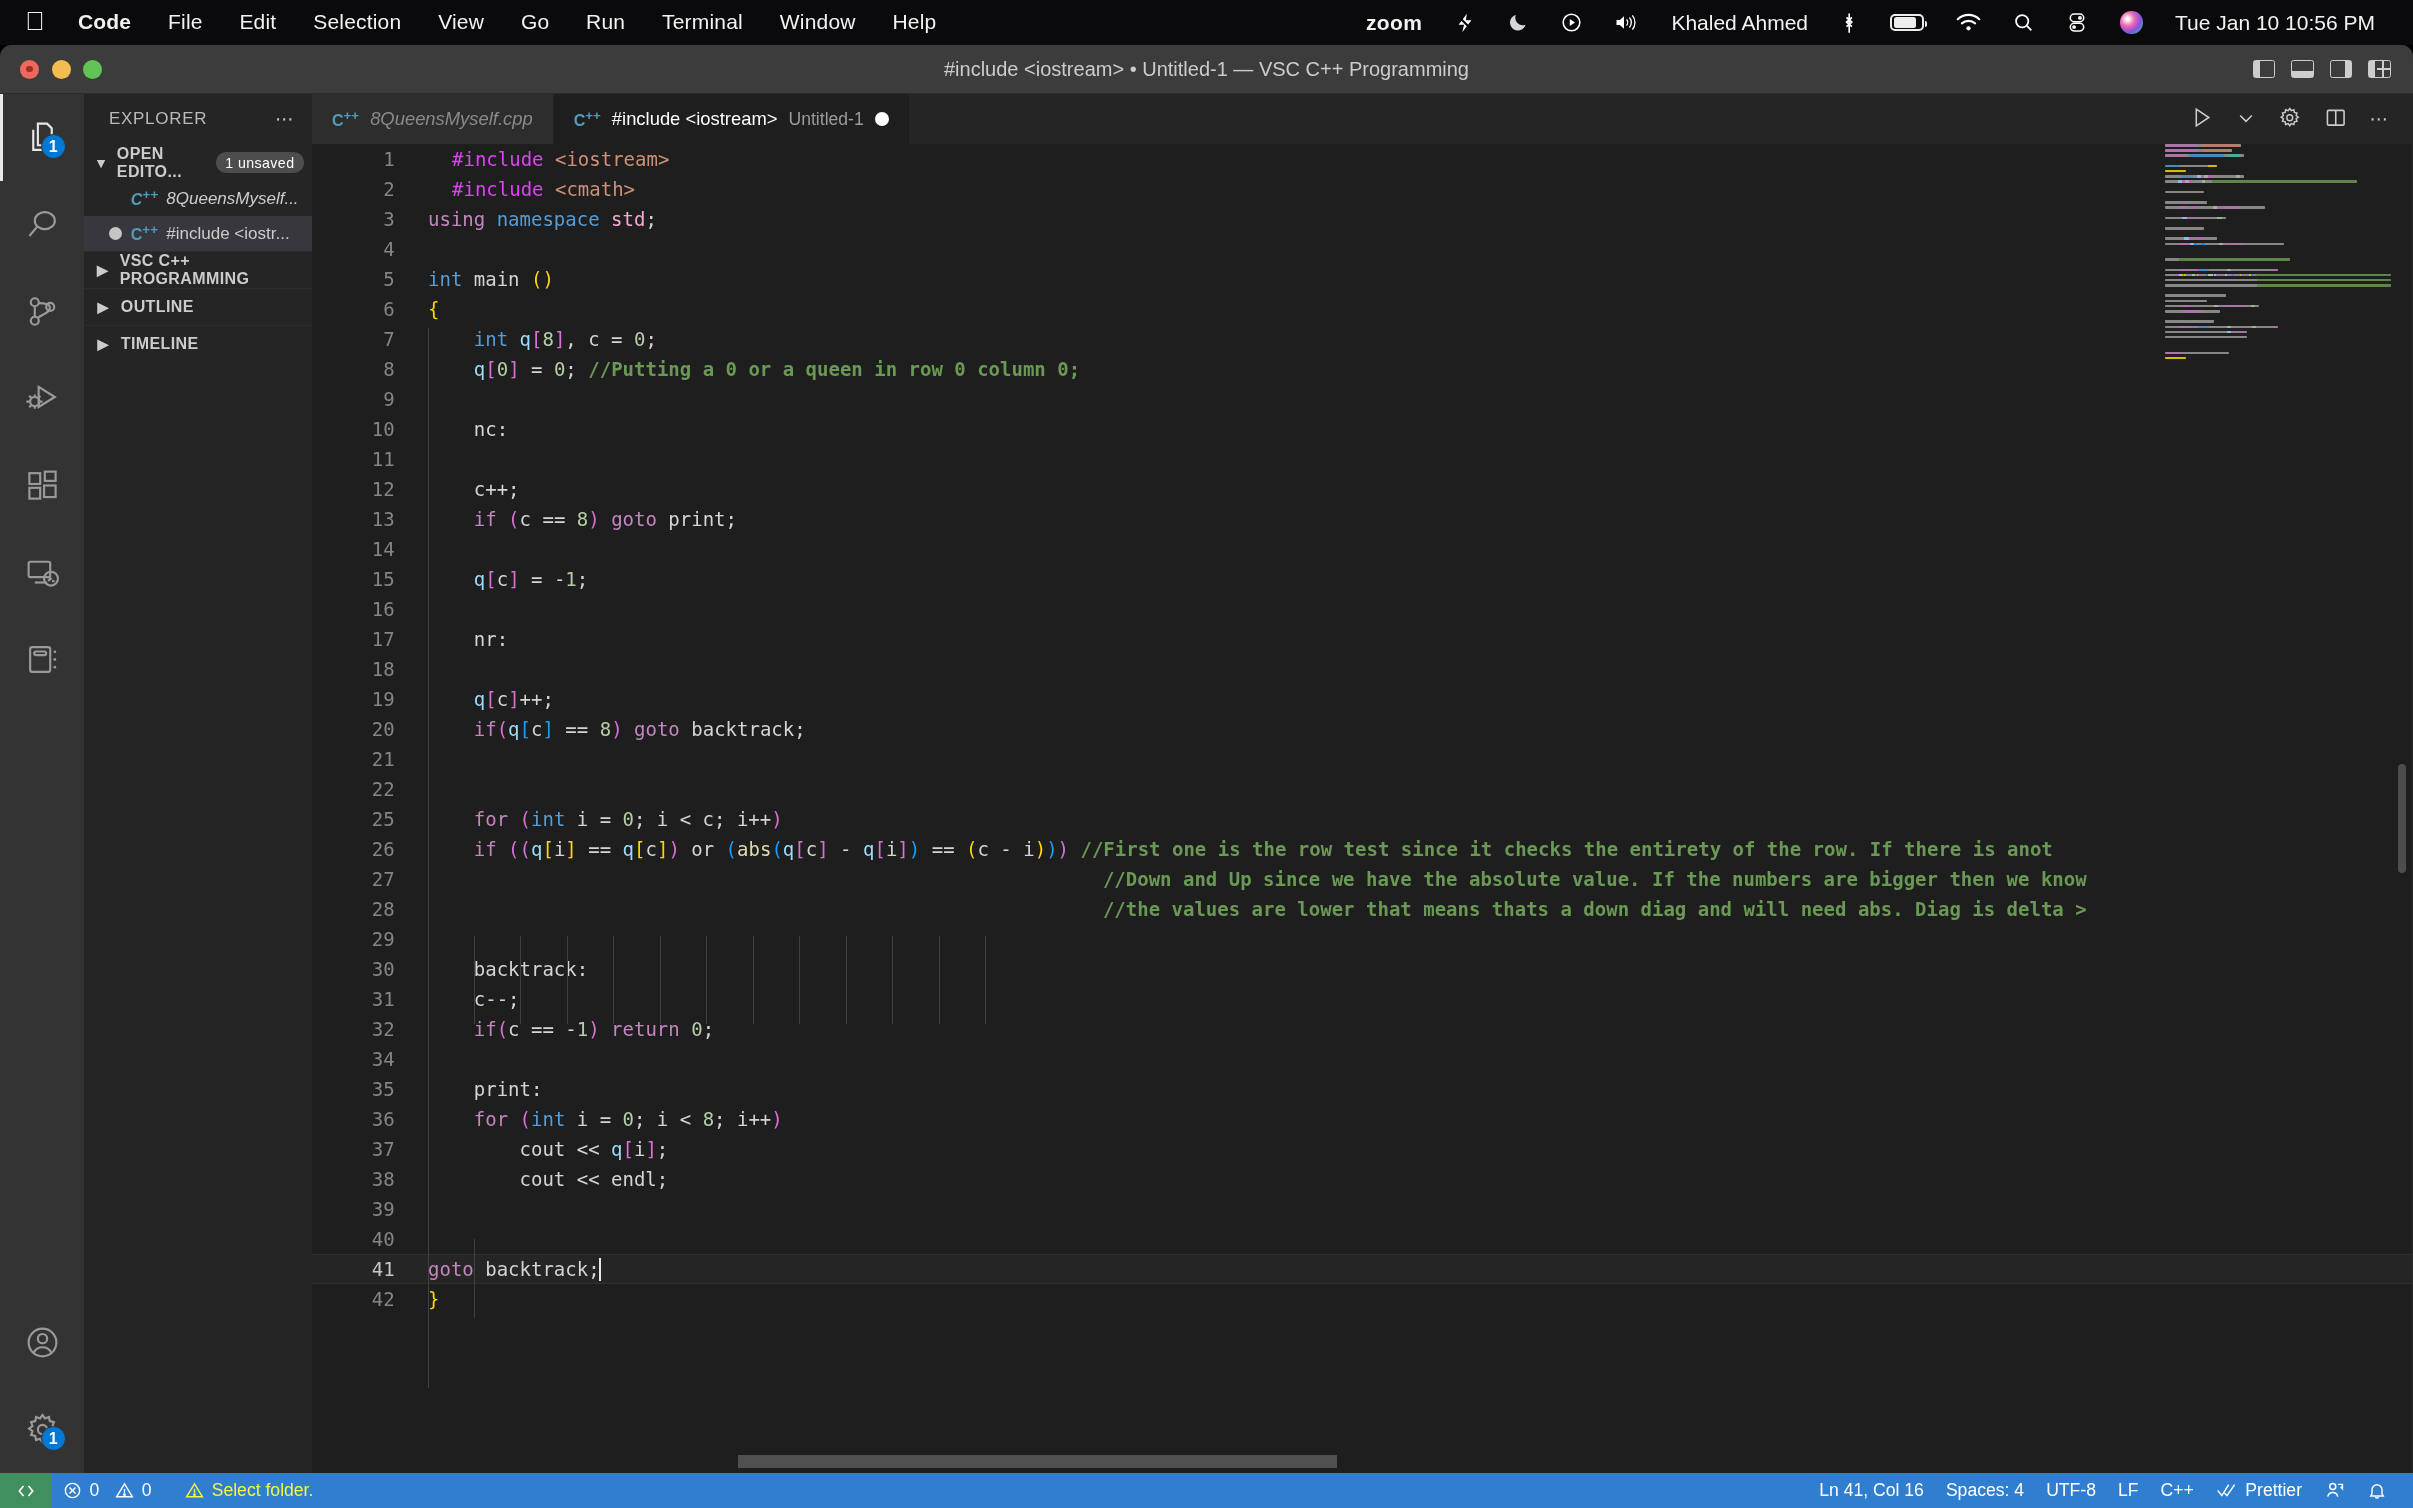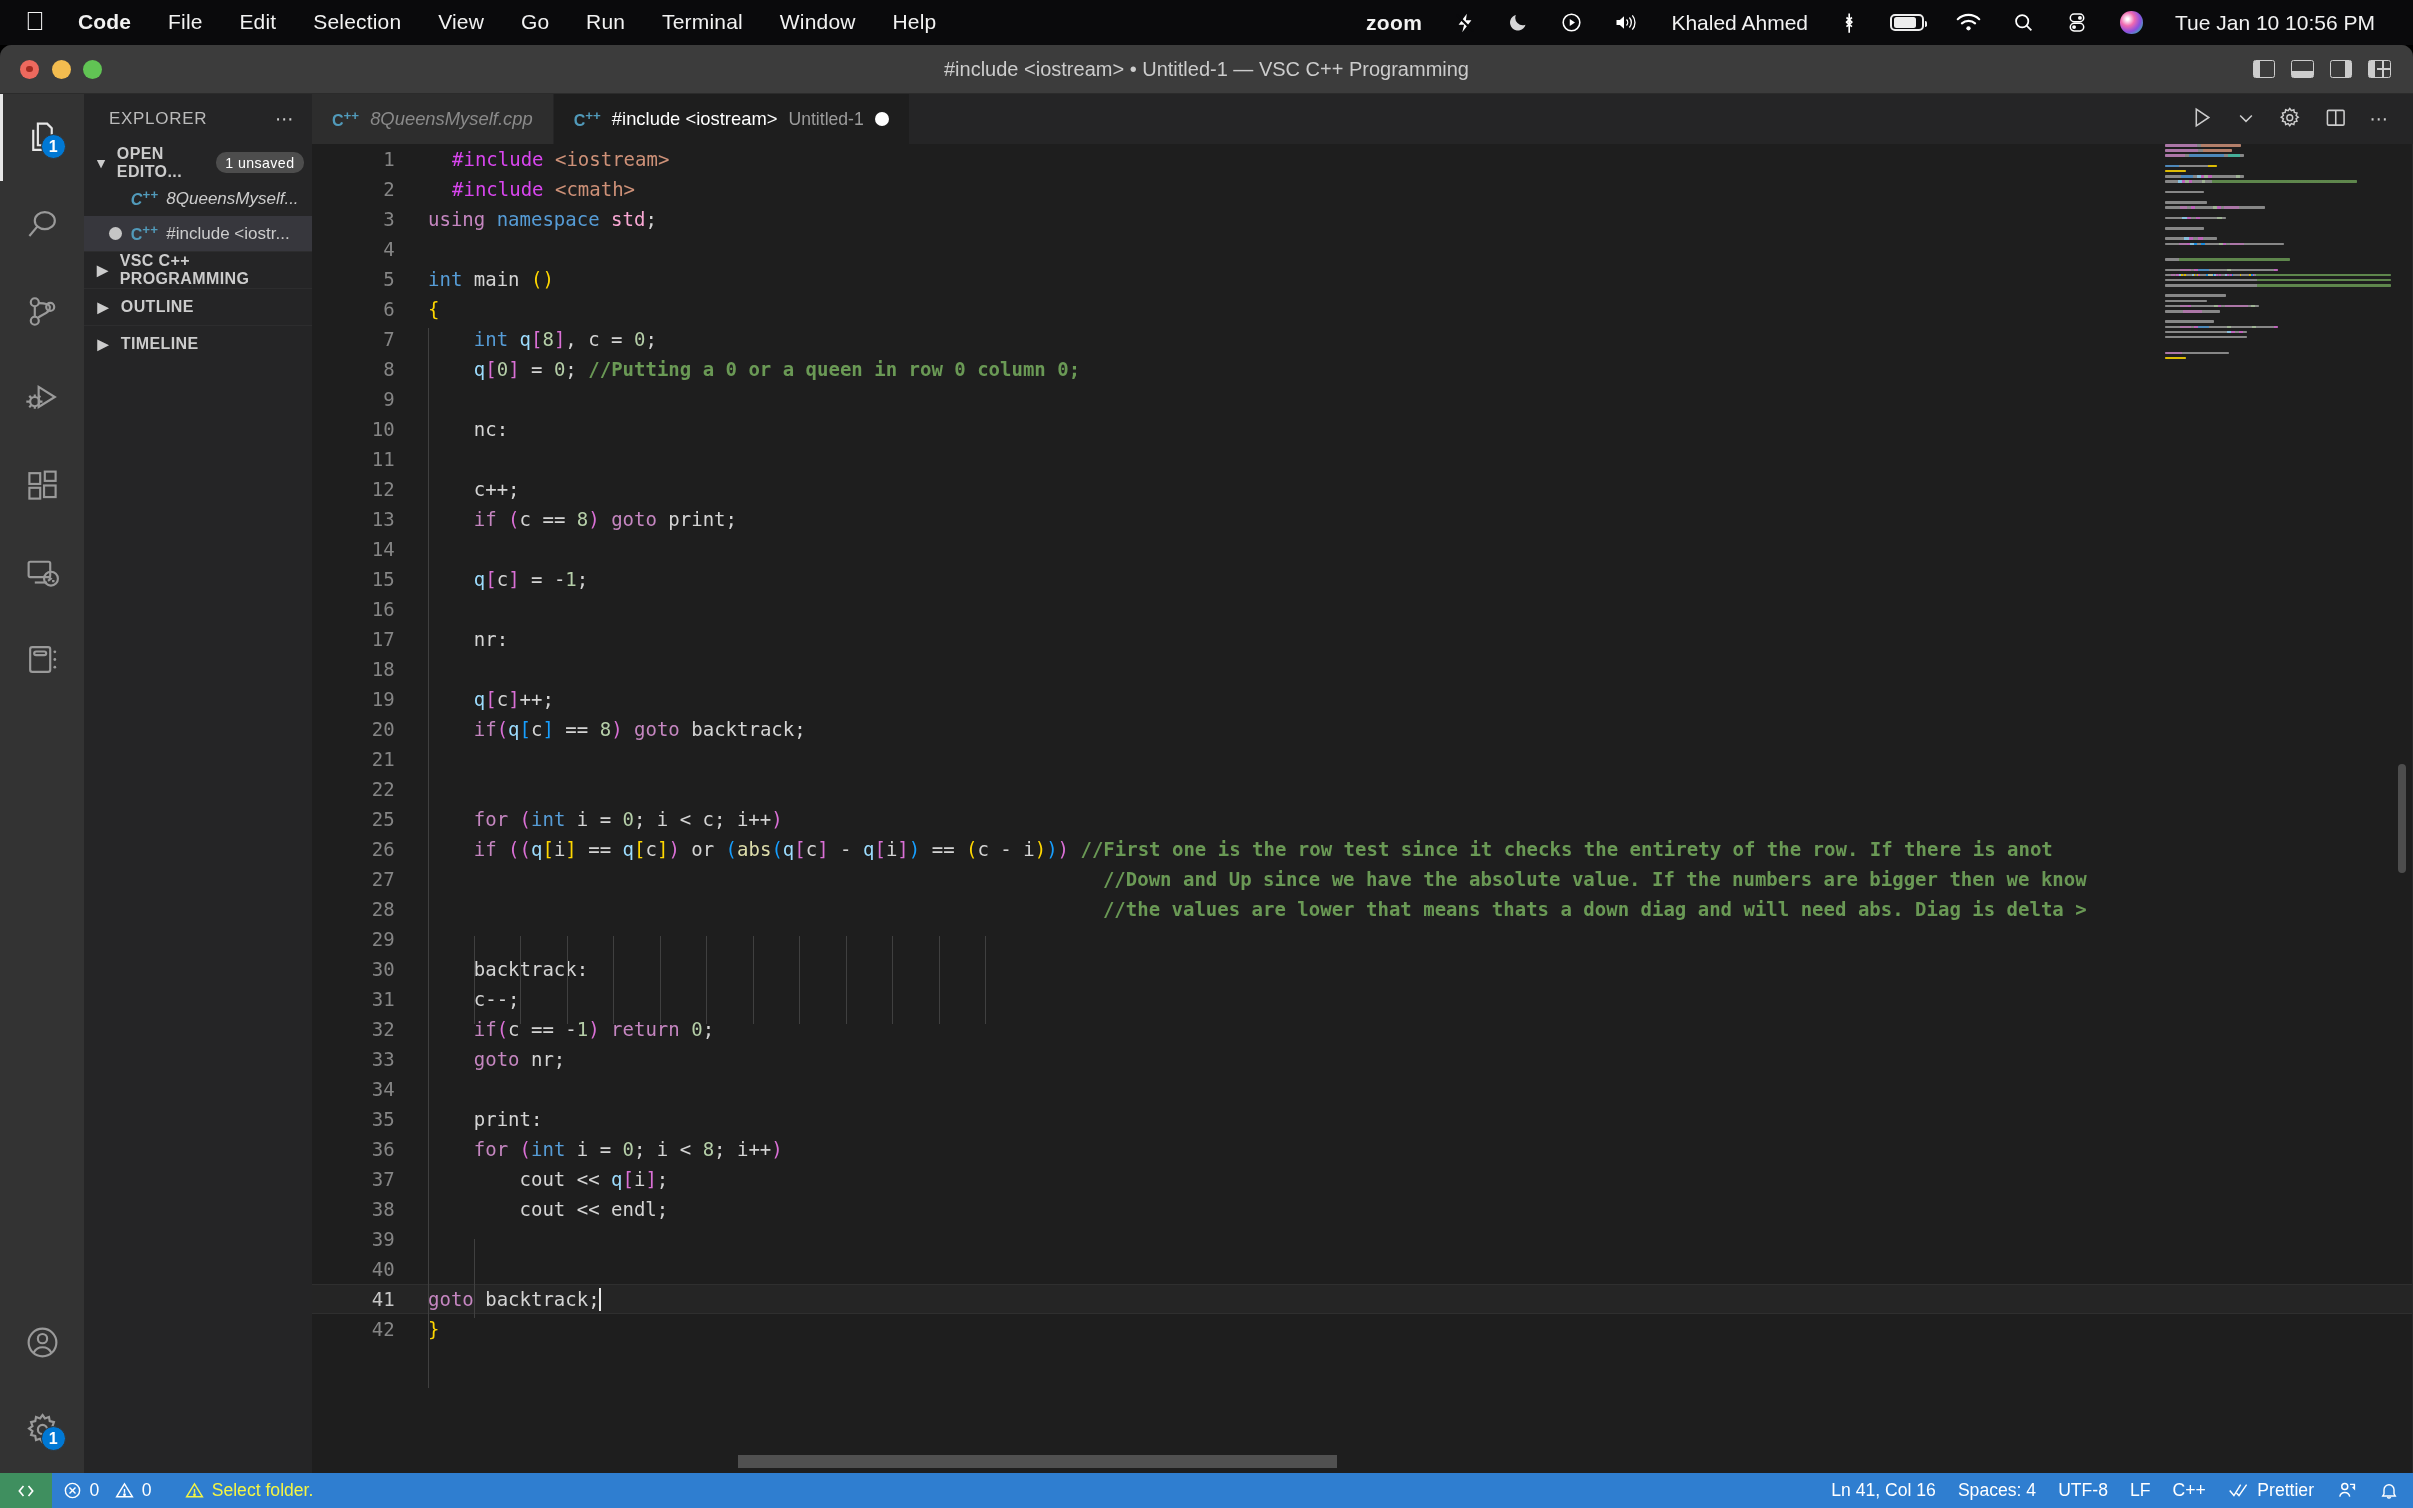--- a/index.html
+++ b/index.html
@@ -206,21 +206,21 @@
   
   #statusbar {
     height: 35px; background: #2f7ed0; display:flex; align-items:center;
     color:#ffffff; font-size: 17.6px; position: relative;
   }
   .remote {
     background:#3f8f5f; height:35px; display:flex; align-items:center;
     padding: 0 15px; color:#fff;
   }
   .sb-item { padding: 0 11px; display:flex; align-items:center; gap:7.5px; white-space: nowrap; }
-  .sb-right { margin-left:auto; display:flex; align-items:center; padding-right: 3px; }
+  .sb-right { margin-left:auto; display:flex; align-items:center; padding-right: 15px; }
   .warn-yellow { color:#f5f543; }
   .sb-icon { display:inline-flex; align-items:center; }
 </style>
 </head>
 <body>
 
 <div id="macbar">
   <div class="mb-left">
     <span class="apple-logo"></span>
     <span class="mb-item bold">Code</span>
@@ -503,21 +503,20 @@
             <div class="code-row"><span class="lnum">21</span><span class="ltext"></span></div>
             <div class="code-row"><span class="lnum">22</span><span class="ltext"></span></div>
             <div class="code-row"><span class="lnum">25</span><span class="ltext"><span class="t-plain">    </span><span class="t-kw">for</span><span class="t-plain"> </span><span class="t-b2">(</span><span class="t-type">int</span><span class="t-plain"> i = </span><span class="t-num">0</span><span class="t-plain">; i &lt; c; i++</span><span class="t-b2">)</span></span></div>
             <div class="code-row"><span class="lnum">26</span><span class="ltext"><span class="t-plain">    </span><span class="t-kw">if</span><span class="t-plain"> </span><span class="t-b2">((</span><span class="t-var">q</span><span class="t-b1">[</span><span class="t-plain">i</span><span class="t-b1">]</span><span class="t-plain"> == </span><span class="t-var">q</span><span class="t-b1">[</span><span class="t-plain">c</span><span class="t-b1">]</span><span class="t-b2">)</span><span class="t-plain"> or </span><span class="t-b3">(</span><span class="t-fn">abs</span><span class="t-b3">(</span><span class="t-var">q</span><span class="t-b2">[</span><span class="t-plain">c</span><span class="t-b2">]</span><span class="t-plain"> - </span><span class="t-var">q</span><span class="t-b2">[</span><span class="t-plain">i</span><span class="t-b2">]</span><span class="t-b3">)</span><span class="t-plain"> == </span><span class="t-b1">(</span><span class="t-plain">c - i</span><span class="t-b1">)</span><span class="t-b3">)</span><span class="t-b2">)</span><span class="t-plain"> </span><span class="t-cmt">//First one is the row test since it checks the entirety of the row. If there is anot</span></span></div>
             <div class="code-row"><span class="lnum">27</span><span class="ltext"><span class="t-plain">                                                           </span><span class="t-cmt">//Down and Up since we have the absolute value. If the numbers are bigger then we know</span></span></div>
             <div class="code-row"><span class="lnum">28</span><span class="ltext"><span class="t-plain">                                                           </span><span class="t-cmt">//the values are lower that means thats a down diag and will need abs. Diag is delta &gt;</span></span></div>
             <div class="code-row"><span class="lnum">29</span><span class="ltext"></span></div>
             <div class="code-row"><span class="lnum">30</span><span class="ltext"><span class="t-plain">    backtrack:</span></span></div>
             <div class="code-row"><span class="lnum">31</span><span class="ltext"><span class="t-plain">    c--;</span></span></div>
             <div class="code-row"><span class="lnum">32</span><span class="ltext"><span class="t-plain">    </span><span class="t-kw">if</span><span class="t-b2">(</span><span class="t-plain">c == -</span><span class="t-num">1</span><span class="t-b2">)</span><span class="t-plain"> </span><span class="t-kw">return</span><span class="t-plain"> </span><span class="t-num">0</span><span class="t-plain">;</span></span></div>
-            <div class="code-row"><span class="lnum">33</span><span class="ltext"><span class="t-plain">    </span><span class="t-kw">goto</span><span class="t-plain"> nr;</span></span></div>
             <div class="code-row"><span class="lnum">34</span><span class="ltext"></span></div>
             <div class="code-row"><span class="lnum">35</span><span class="ltext"><span class="t-plain">    print:</span></span></div>
             <div class="code-row"><span class="lnum">36</span><span class="ltext"><span class="t-plain">    </span><span class="t-kw">for</span><span class="t-plain"> </span><span class="t-b2">(</span><span class="t-type">int</span><span class="t-plain"> i = </span><span class="t-num">0</span><span class="t-plain">; i &lt; </span><span class="t-num">8</span><span class="t-plain">; i++</span><span class="t-b2">)</span></span></div>
             <div class="code-row"><span class="lnum">37</span><span class="ltext"><span class="t-plain">        cout &lt;&lt; </span><span class="t-var">q</span><span class="t-b2">[</span><span class="t-plain">i</span><span class="t-b2">]</span><span class="t-plain">;</span></span></div>
             <div class="code-row"><span class="lnum">38</span><span class="ltext"><span class="t-plain">        cout &lt;&lt; endl;</span></span></div>
             <div class="code-row"><span class="lnum">39</span><span class="ltext"></span></div>
             <div class="code-row"><span class="lnum">40</span><span class="ltext"></span></div>
             <div class="code-row current"><span class="lnum">41</span><span class="ltext"><span class="t-kw">goto</span><span class="t-plain"> backtrack;</span><span class="cursor"></span></span></div>
             <div class="code-row"><span class="lnum">42</span><span class="ltext"><span class="t-b1">}</span></span></div>
             <div class="indent-guides">

